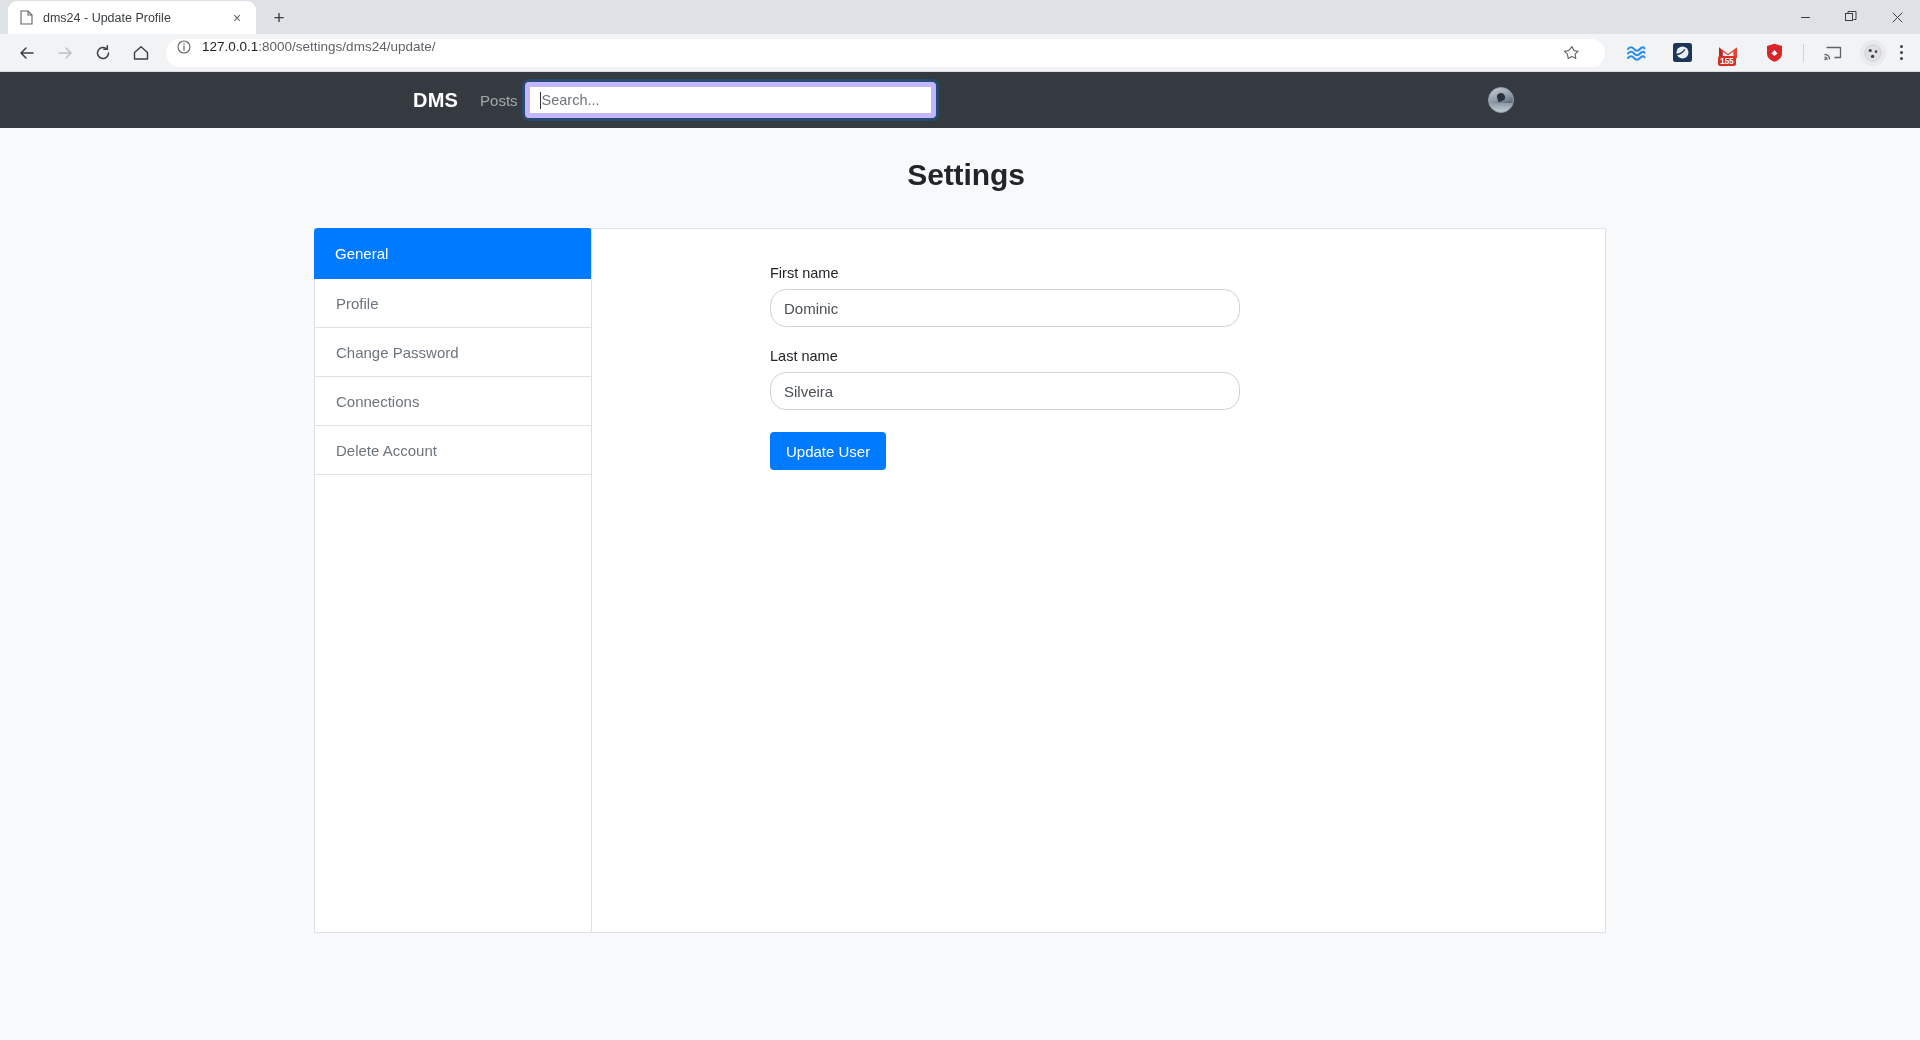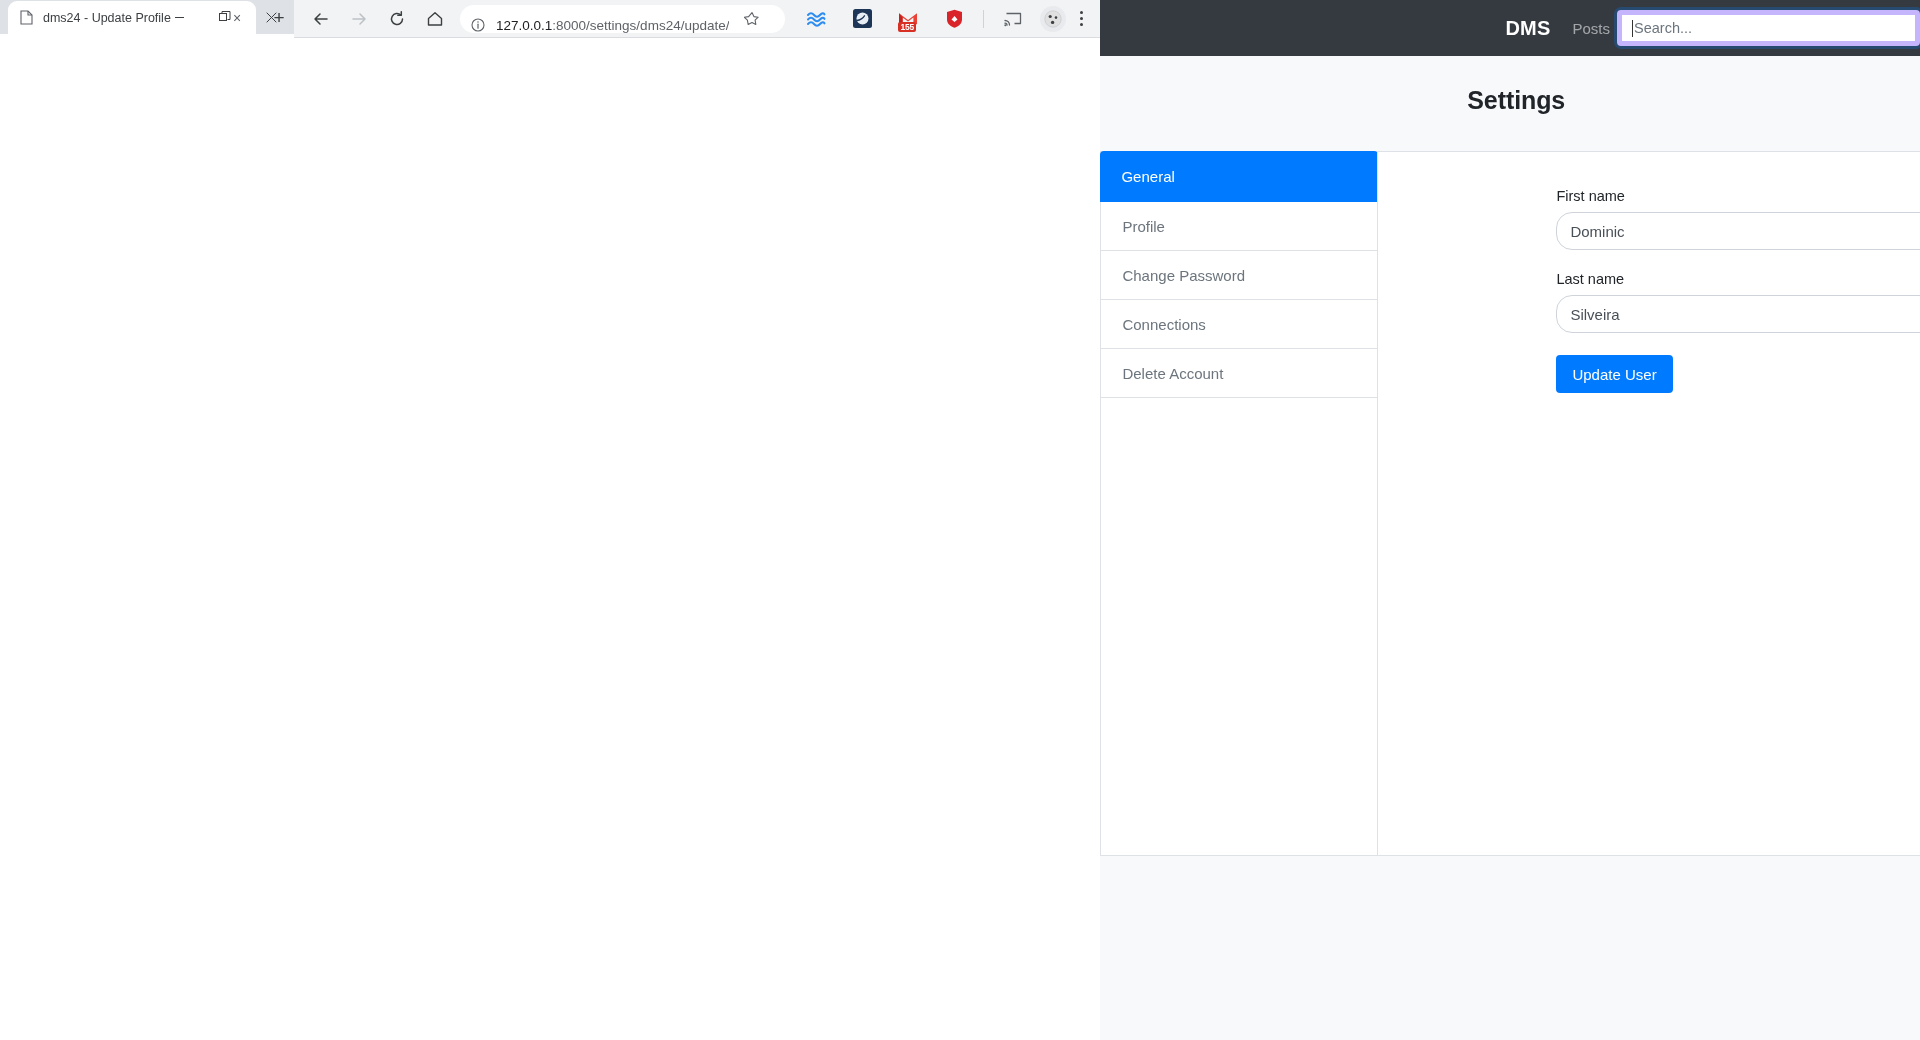--- a/index.html
+++ b/index.html
@@ -4,21 +4,21 @@
 <style>
   * { box-sizing: border-box; margin: 0; padding: 0; }
   html, body {
     width: 1920px; height: 1040px;
     font-family: "Liberation Sans", sans-serif;
     background: #ffffff;
     overflow: hidden;
   }
 
   
-  .browser { width: 1920px; height: 1040px; display: flex; flex-direction: row; }
+  .browser { width: 1920px; height: 1040px; display: flex; flex-direction: column; }
 
   .tabstrip {
     height: 34px;
     background: #dee1e6;
     display: flex;
     align-items: flex-end;
     position: relative;
     flex: 0 0 34px;
   }
   .tab {
@@ -85,21 +85,21 @@
     display: flex; align-items: center; justify-content: center;
     color: #5f6368;
   }
   .navbtn.disabled { color: #bdc1c6; }
   .omnibox {
     flex: 1;
     height: 28px;
     background: #ffffff;
     border-radius: 14px;
     display: flex;
-    align-items: flex-end;
+    align-items: flex-start;
     margin: 0 8px 0 6px;
     padding: 0 10px;
     min-width: 0;
   }
   .omni-info {
     width: 16px; height: 16px;
     flex: 0 0 16px;
     margin-right: 10px;
     display: flex; align-items: center; justify-content: center;
     color: #5f6368;
@@ -148,21 +148,21 @@
     background: #f8f9fa;
     overflow: hidden;
     position: relative;
   }
 
   .appnav {
     height: 56px;
     background: #343a40;
     display: flex;
     align-items: center;
-    padding: 0 0 0 0;
+    padding: 0 0 0 8px;
     position: relative;
   }
   .brand {
     font-size: 20px;
     font-weight: bold;
     color: #ffffff;
     margin-left: 405px;
     letter-spacing: 0.2px;
   }
   .navlink {
@@ -211,21 +211,21 @@
   }
   .nav-avatar .av-water {
     position: absolute;
     left: 0; bottom: 0;
     width: 100%; height: 9px;
     background: linear-gradient(180deg,#8e9aa7,#c2ccd6);
   }
 
   .page-title {
     text-align: center;
-    font-size: 25px;
+    font-size: 30px;
     font-weight: bold;
     color: #212529;
     margin-top: 30px;
     letter-spacing: -0.1px;
     padding-left: 12px;
   }
 
   .container {
     width: 1292px;
     margin: 36px auto 0 auto;

